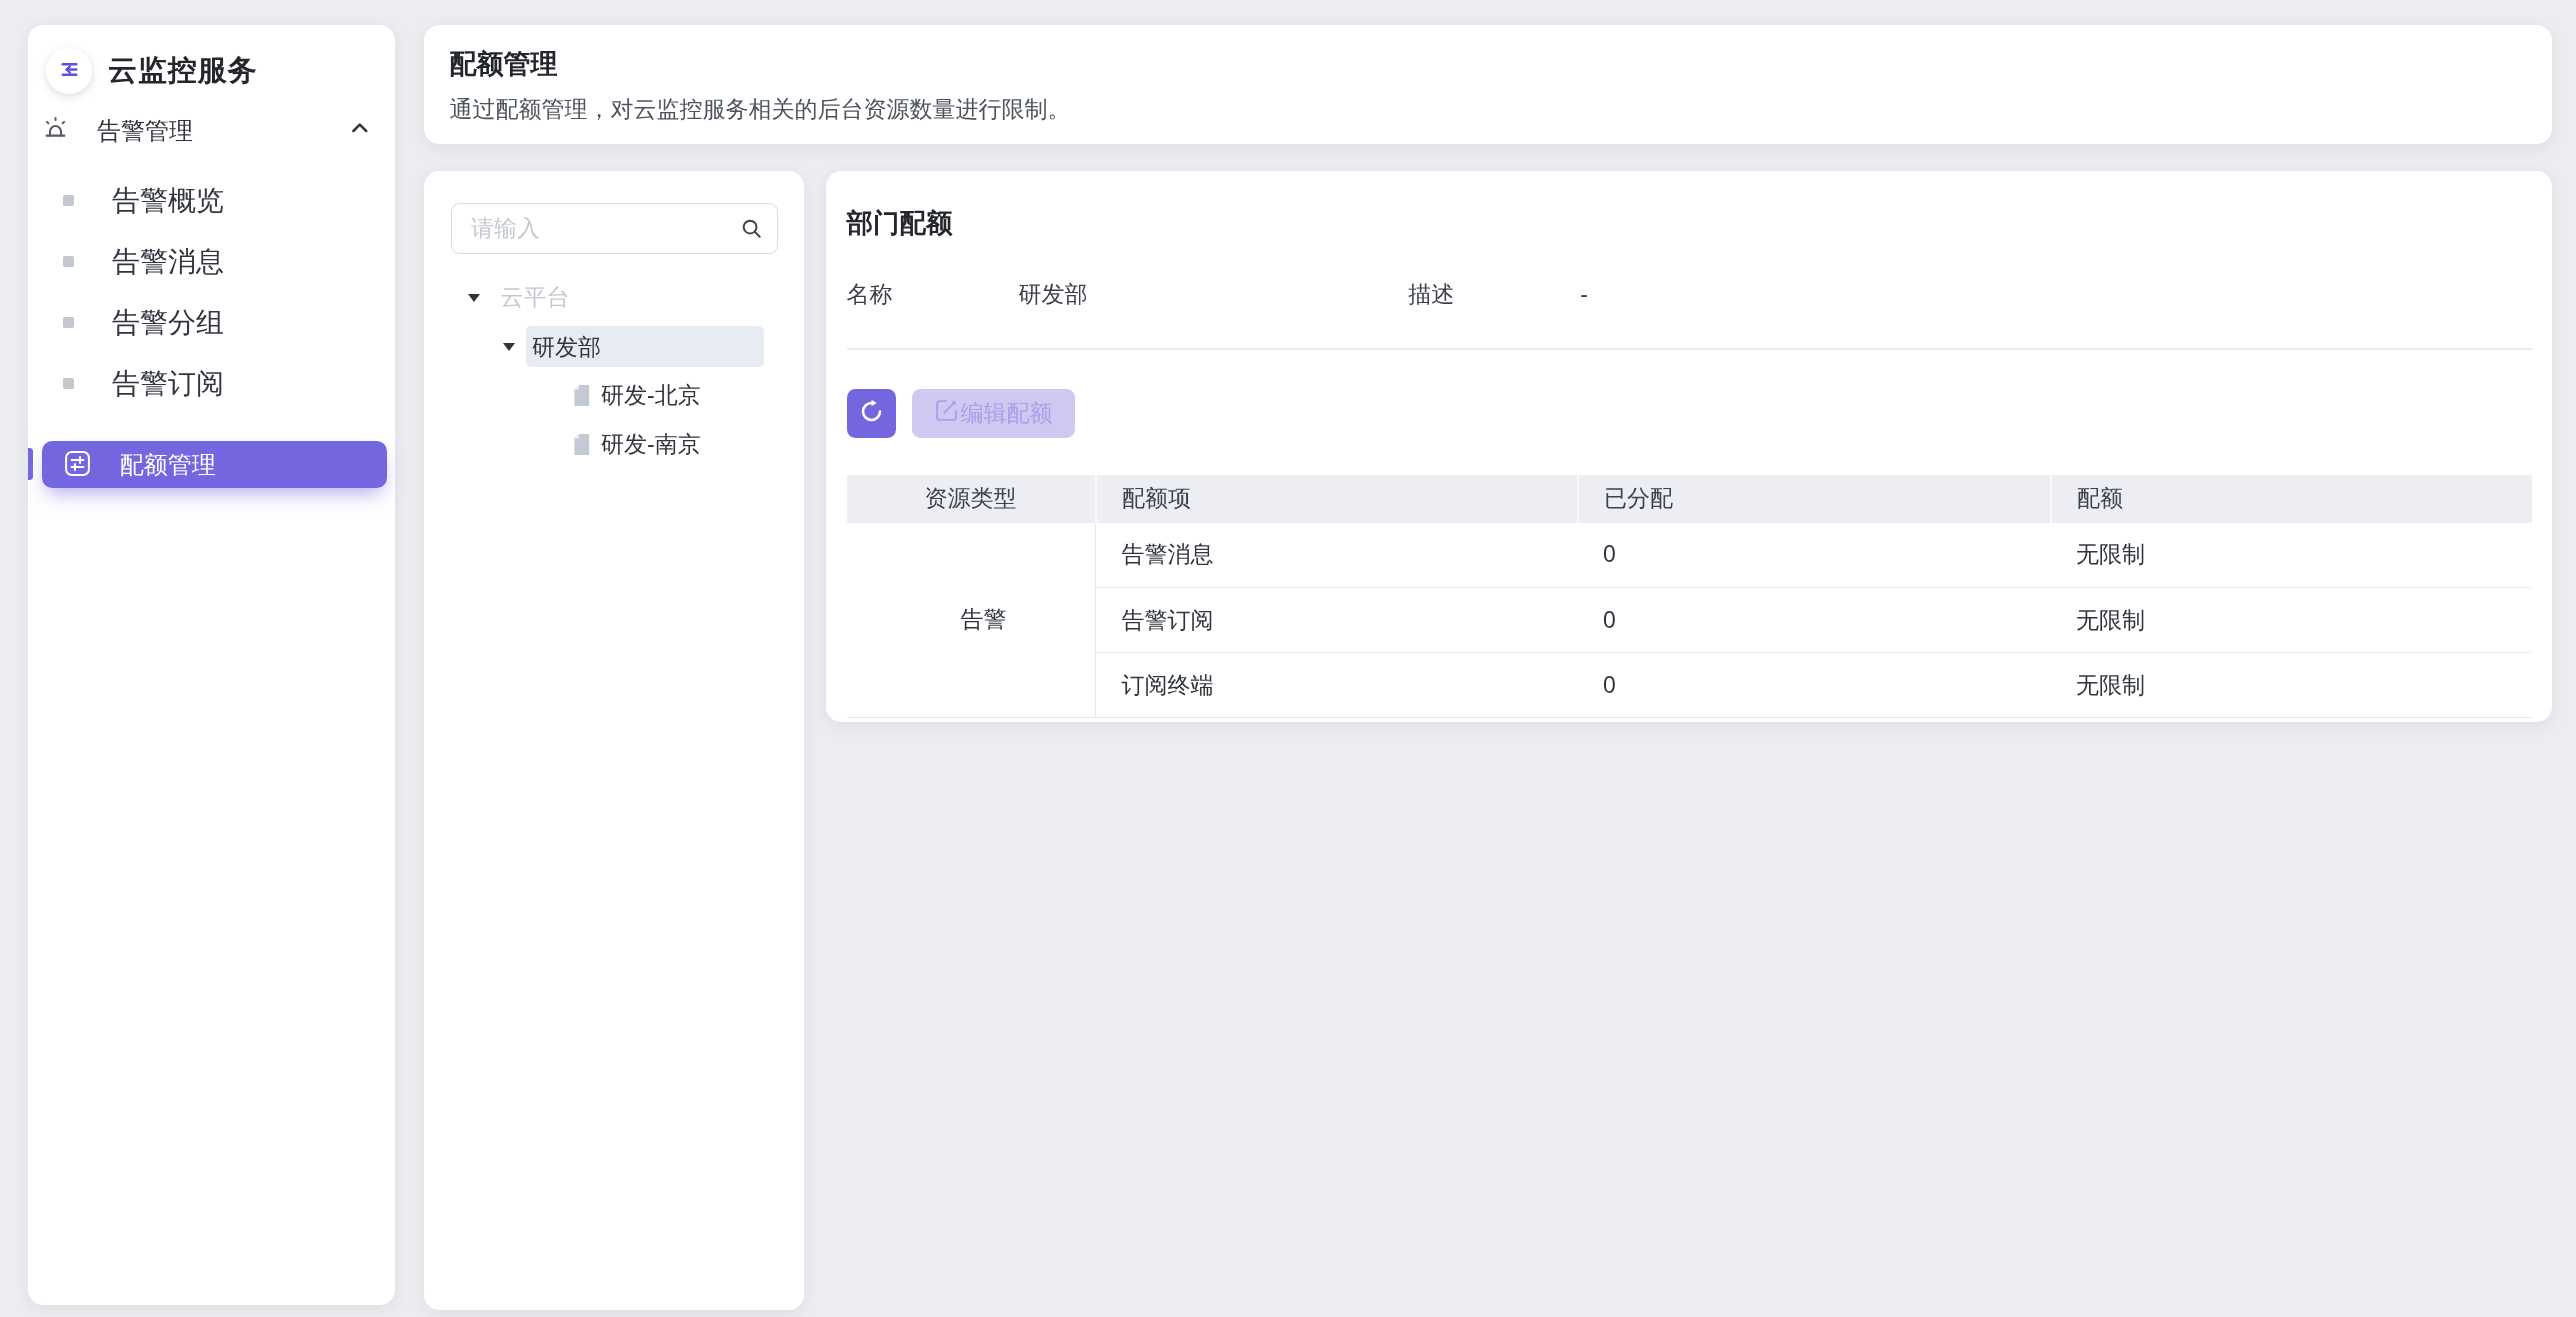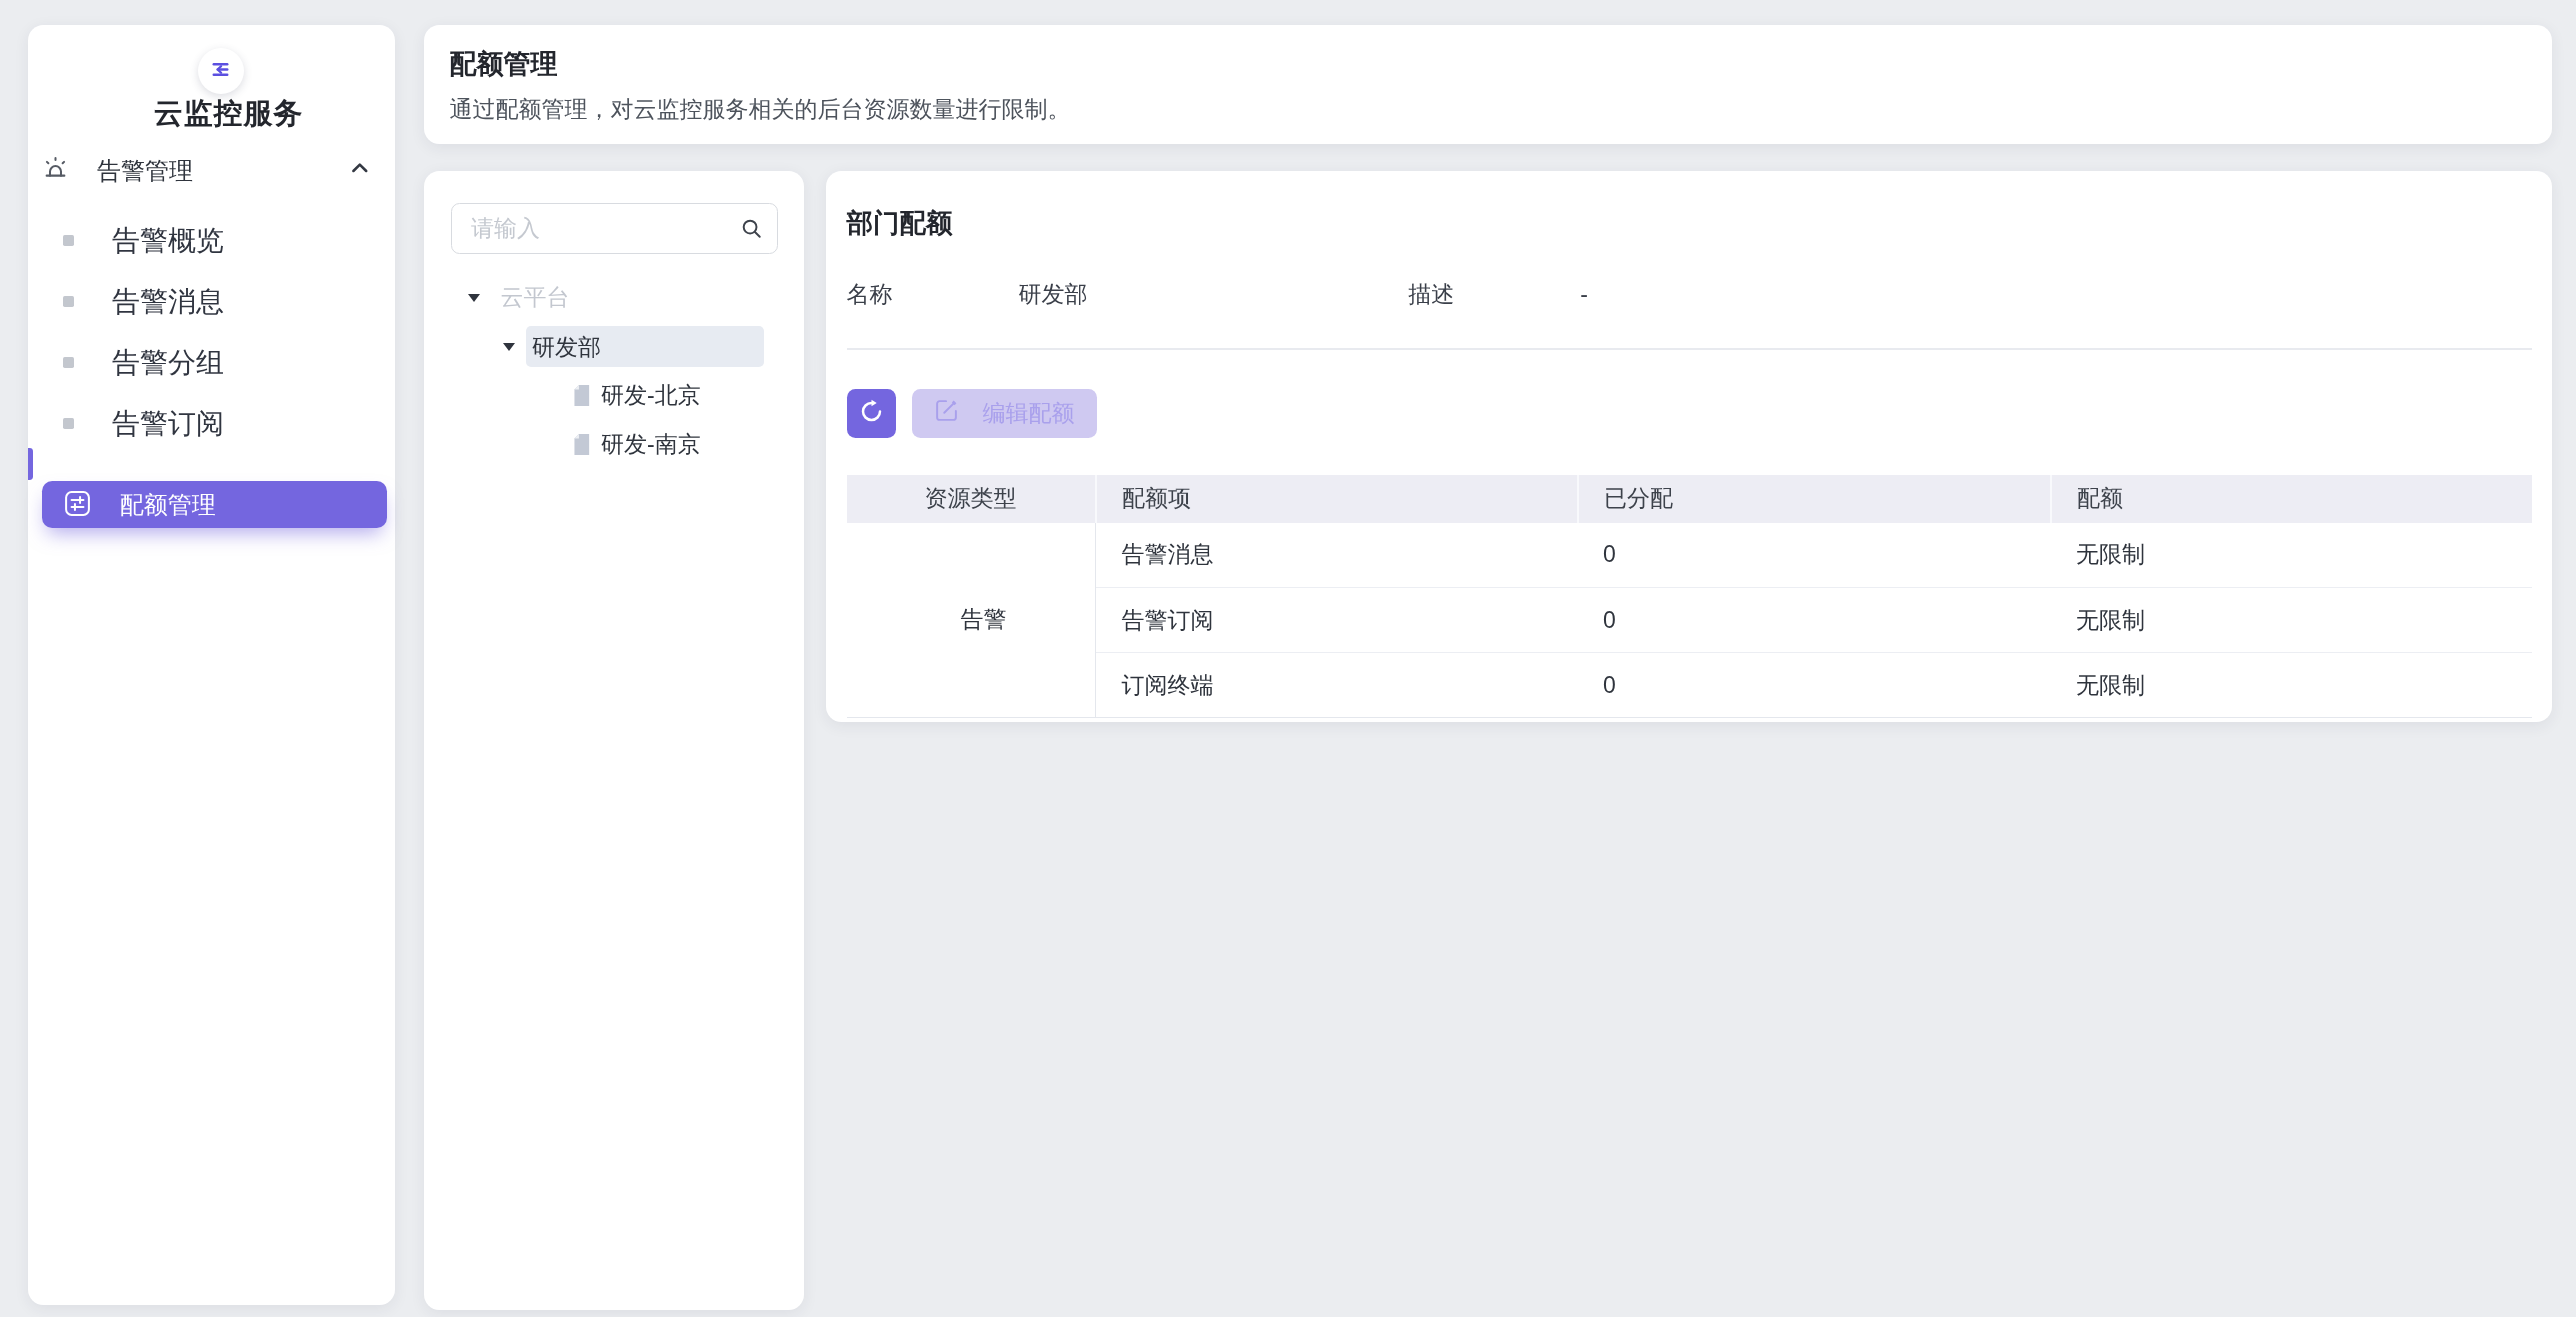--- a/index.html
+++ b/index.html
@@ -13,21 +13,21 @@
   }
   .card {
     position:absolute;
     background:#ffffff;
     border-radius:15.4px;
     box-shadow:0 3.4px 15.4px rgba(40,46,66,.07);
   }
 
   
   .sidebar { left:28px; top:25px; width:367px; height:1280px; }
-  .brand { display:flex; align-items:center; margin:23px 0 0 18px;flex-direction:column; }
+  .brand { display:flex; align-items:center; margin:23px 0 0 18px; }
   .brand-logo {
     width:46px; height:46px; border-radius:50%;
     background:#fff; box-shadow:0 2.6px 8.5px rgba(60,66,96,.18);
     display:flex; align-items:center; justify-content:center;
   }
   .brand-title { margin-left:16px; font-size:29px; font-weight:700; color:#23262d; letter-spacing:0.9px; }
 
   .menu-group {
     height:48px; margin-top:21.3px;
     display:flex; align-items:flex-start;
@@ -106,21 +106,21 @@
   .toolbar { margin-top:39px; display:flex; align-items:center; gap:16px; }
   .btn-refresh {
     width:49px; height:49px; border:none; border-radius:8.5px;
     background:#7466df; display:flex; align-items:center; justify-content:center;
     cursor:pointer;
   }
   .btn-refresh svg { width:27px; height:27px; }
   .btn-edit {
     height:49px; padding:0 22px; border:none; border-radius:8.5px;
     background:#cfc9f1; color:#a9a0ec;
-    display:flex; align-items:center; gap:24px;
+    display:flex; align-items:center; gap:2px;
     font-size:23px; font-family:inherit; cursor:not-allowed;
   }
   .btn-edit svg { width:25px; height:25px; }
 
   table.quota { margin-top:37px; width:100%; border-collapse:collapse; table-layout:fixed; }
   col.c1 { width:249px; } col.c2 { width:482px; } col.c3 { width:473px; } col.c4 { width:481px; }
   table.quota th {
     height:48px; background:#ededf4; font-weight:400;
     font-size:23px; color:#3d424b; text-align:left; padding-left:25.6px;
     border-right:2.6px solid #f8f9fc;

